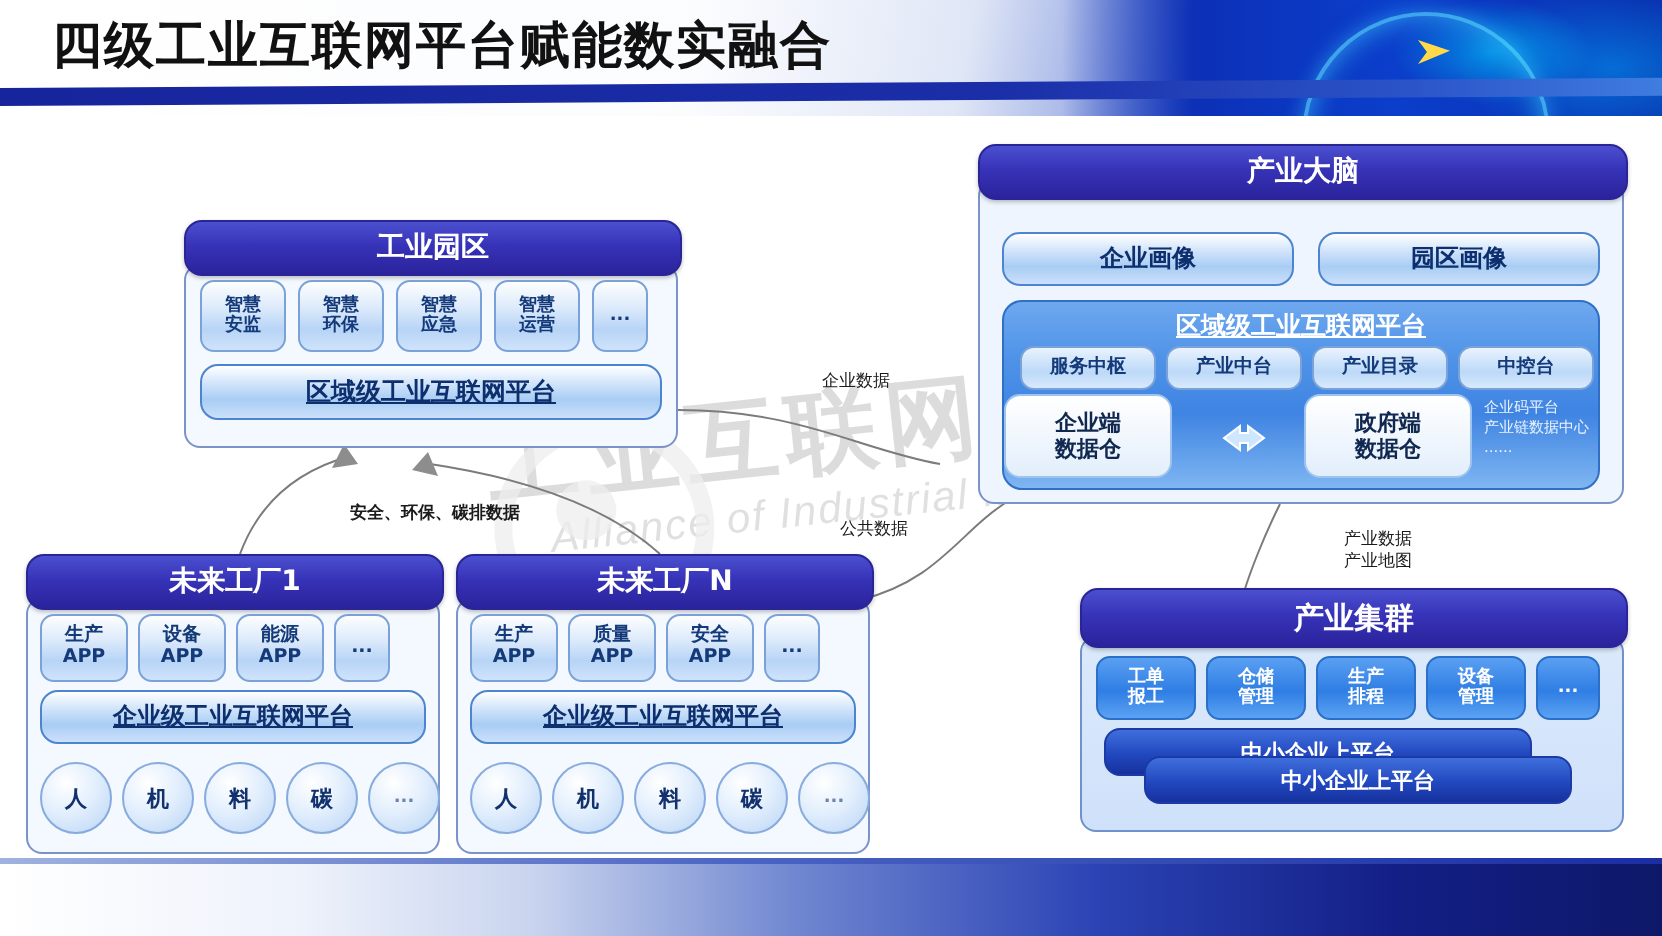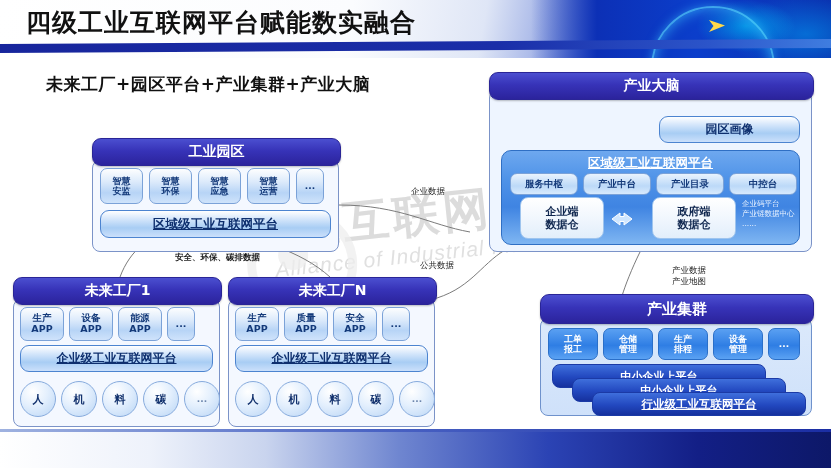--- a/index.html
+++ b/index.html
@@ -67,21 +67,21 @@
       display:flex;align-items:center;justify-content:center;
       font-family:"DejaVu Sans","Liberation Sans",sans-serif;}
   .conn-label{position:absolute;font-size:8.5px;color:#1b1b1b;white-space:nowrap;line-height:1.25;
       font-family:"DejaVu Sans","Liberation Sans",sans-serif;}
 
   
   .subtitle{position:absolute;left:46px;top:73px;font-size:17px;font-weight:bold;color:#111;
       letter-spacing:.5px;font-family:"DejaVu Sans","Liberation Sans",sans-serif;}
 
   
-  #park{position:absolute;left:92px;top:110px;width:247px;height:112px;margin-top:28px;}
+  #park{position:absolute;left:92px;top:110px;width:247px;height:112px;}
   #park .hdrbar{position:absolute;left:0;top:0;width:247px;height:26px;font-size:14px;}
   #park .panel{position:absolute;left:0;top:22px;width:245px;height:90px;}
   #park .row{position:absolute;left:8px;top:30px;display:flex;gap:6px;}
   #park .chip{width:41px;height:34px;font-size:9px;}
   #park .chip.dots{width:26px;}
   #park .platbar{position:absolute;left:8px;top:72px;width:229px;height:26px;font-size:12.5px;}
 
   
   #brain{position:absolute;left:489px;top:72px;width:323px;height:180px;}
   #brain .panel{position:absolute;left:0;top:18px;width:321px;height:160px;background:#eef5ff;}
@@ -96,21 +96,21 @@
       font-weight:bold;color:#fff;text-decoration:underline;
       font-family:"DejaVu Sans","Liberation Sans",sans-serif;}
   #brain .srow{position:absolute;left:8px;top:22px;display:flex;gap:5px;}
   #brain .srow .chip{width:66px;height:20px;font-size:9.5px;
       background:linear-gradient(180deg,#e9f3fe 0%,#bcd9f8 60%,#d8eafd 100%);}
   #brain .warehouse{position:absolute;top:46px;height:40px;border-radius:8px;border:1px solid #9ec4ee;
       background:linear-gradient(180deg,#ffffff 0%,#eef5fd 60%,#e2eefb 100%);
       display:flex;flex-direction:column;align-items:center;justify-content:center;
       color:#10274f;font-weight:bold;font-size:11px;line-height:1.2;
       font-family:"DejaVu Sans","Liberation Sans",sans-serif;}
-  #brain .warehouse.left{left:18px;width:82px;}
+  #brain .warehouse.left{left:0;width:82px;}
   #brain .warehouse.right{left:150px;width:82px;}
   #brain .dblarrow{position:absolute;left:98px;top:60px;width:44px;height:16px;color:#e9f4ff;}
   #brain .sidetxt{position:absolute;left:240px;top:48px;width:56px;font-size:7.5px;color:#eaf3ff;
       line-height:1.35;font-family:"DejaVu Sans","Liberation Sans",sans-serif;}
 
   
   .factory{position:absolute;width:207px;height:148px;}
   .factory .hdrbar{position:absolute;left:0;top:0;width:207px;height:26px;font-size:14px;}
   .factory .panel{position:absolute;left:0;top:22px;width:205px;height:126px;}
   .factory .arow{position:absolute;left:7px;top:30px;display:flex;gap:5px;}
@@ -146,21 +146,20 @@
 </head>
 <body>
 
 <div id="slide">
 
   <div class="hdr">
     <div class="hdr-tech"></div>
   </div>
   <div class="hdr-rule"></div>
   <div class="title">四级工业互联网平台赋能数实融合</div>
-  <div class="subtitle">未来工厂+园区平台+产业集群+产业大脑</div>
 
   <div class="wm">
     <div class="wm-mark"></div>
     <div class="wm-cn">工业互联网</div>
     <div class="wm-en">Alliance of Industrial Internet</div>
   </div>
 
   <svg class="wires">
     <g fill="none" stroke="#7b7b7b" stroke-width="1">
       <path d="M339 205 C 400 205, 430 225, 470 232"></path>
@@ -206,20 +205,21 @@
       <div class="chip dots">
         <span>...</span>
       </div>
     </div>
     <div class="platbar">区域级工业互联网平台</div>
   </div>
 
   <div id="brain">
     <div class="panel"></div>
     <div class="hdrbar">产业大脑</div>
+    <div class="platbar pic a" style="position:absolute;text-decoration:none;">企业画像</div>
     <div class="platbar pic b" style="position:absolute;text-decoration:none;">园区画像</div>
 
     <div class="inner">
       <div class="inner-title">区域级工业互联网平台</div>
       <div class="srow">
         <div class="chip">服务中枢</div>
         <div class="chip">产业中台</div>
         <div class="chip">产业目录</div>
         <div class="chip">中控台</div>
       </div>
@@ -322,20 +322,19 @@
         <span>设备</span>
         <span>管理</span>
       </div>
       <div class="chip dots">
         <span>...</span>
       </div>
     </div>
     <div class="stack">
       <div class="sbar s1">中小企业上平台</div>
       <div class="sbar s2">中小企业上平台</div>
-      <div class="sbar s3">行业级工业互联网平台</div>
     </div>
   </div>
 
   <div class="ftr-rule"></div>
   <div class="ftr"></div>
 
 </div>
 
 </body></html>

